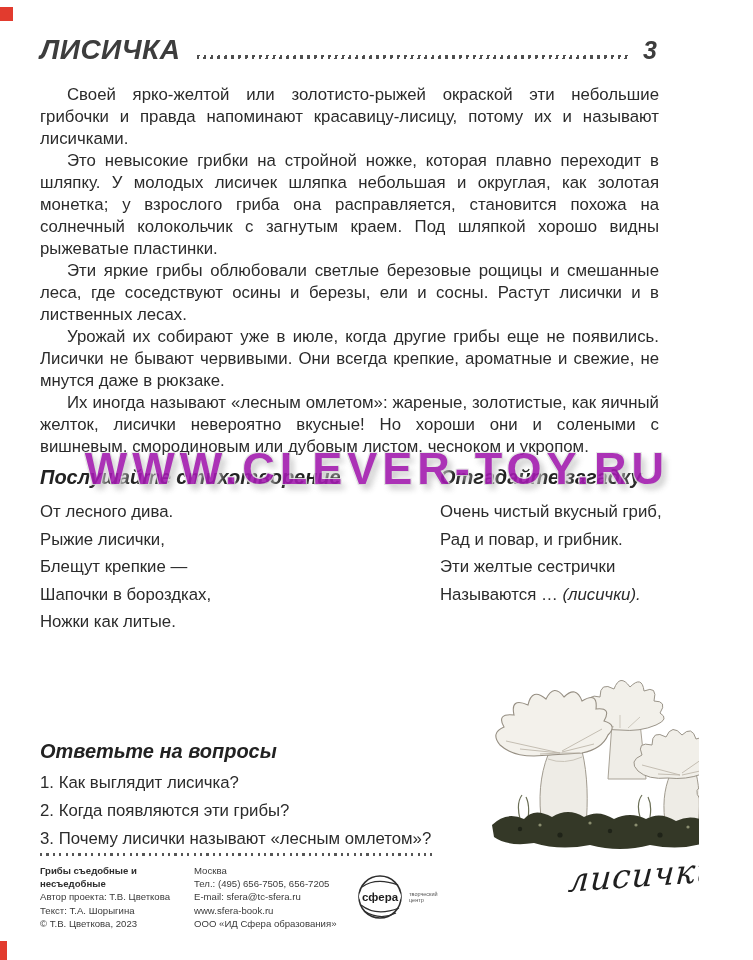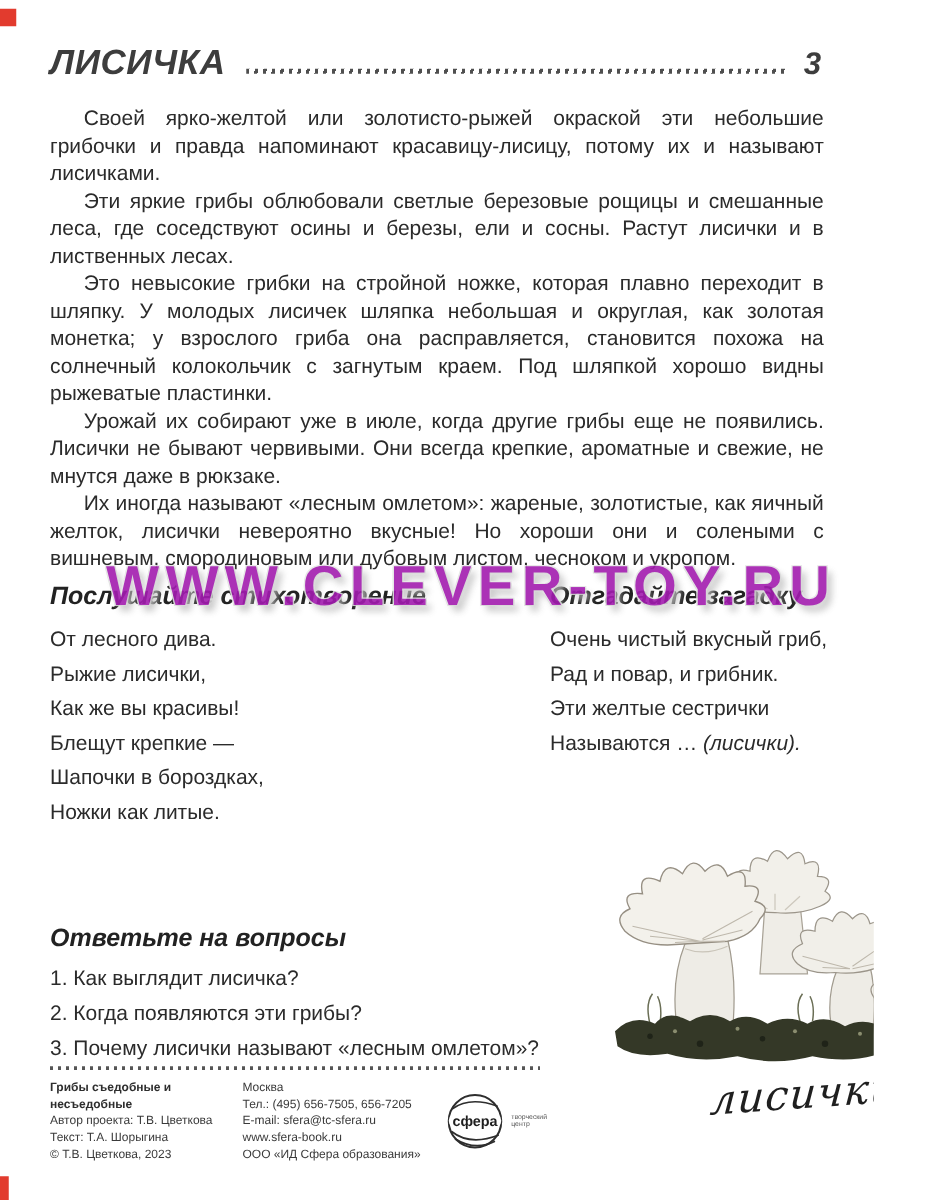--- a/index.html
+++ b/index.html
@@ -69,33 +69,32 @@
   <div class="edge-mark em-bl"></div>
 
   <div class="header-row">
     <span class="doc-title">ЛИСИЧКА</span>
     <span class="leader-dots"></span>
     <span class="page-num">3</span>
   </div>
 
   <div class="article">
     <p>Своей ярко-желтой или золотисто-рыжей окраской эти небольшие грибочки и правда напоминают красавицу-лисицу, потому их и называют лисичками.</p>
+    <p>Это невысокие грибки на стройной ножке, которая плавно переходит в шляпку. У молодых лисичек шляпка небольшая и округлая, как золотая монетка; у взрослого гриба она расправляется, становится похожа на солнечный колокольчик с загнутым краем. Под шляпкой хорошо видны рыжеватые пластинки.</p>
     <p>Эти яркие грибы облюбовали светлые березовые рощицы и смешанные леса, где соседствуют осины и березы, ели и сосны. Растут лисички и в лиственных лесах.</p>
-    <p>Это невысокие грибки на стройной ножке, которая плавно переходит в шляпку. У молодых лисичек шляпка небольшая и округлая, как золотая монетка; у взрослого гриба она расправляется, становится похожа на солнечный колокольчик с загнутым краем. Под шляпкой хорошо видны рыжеватые пластинки.</p>
     <p>Урожай их собирают уже в июле, когда другие грибы еще не появились. Лисички не бывают червивыми. Они всегда крепкие, ароматные и свежие, не мнутся даже в рюкзаке.</p>
     <p>Их иногда называют «лесным омлетом»: жареные, золотистые, как яичный желток, лисички невероятно вкусные! Но хороши они и солеными с вишневым, смородиновым или дубовым листом, чесноком и укропом.</p>
   </div>
 
   <div class="watermark">WWW.CLEVER-TOY.RU</div>
 
   <div class="col col-left">
     <div class="col-heading">Послушайте стихотворение</div>
     <div class="verse-line">От лесного дива.</div>
     <div class="verse-line">Рыжие лисички,</div>
-    <div class="verse-line">Как же вы красивы!</div>
     <div class="verse-line">Блещут крепкие —</div>
     <div class="verse-line">Шапочки в бороздках,</div>
     <div class="verse-line">Ножки как литые.</div>
   </div>
 
   <div class="col col-right">
     <div class="col-heading">Отгадайте загадку</div>
     <div class="verse-line">Очень чистый вкусный гриб,</div>
     <div class="verse-line">Рад и повар, и грибник.</div>
     <div class="verse-line">Эти желтые сестрички</div>

